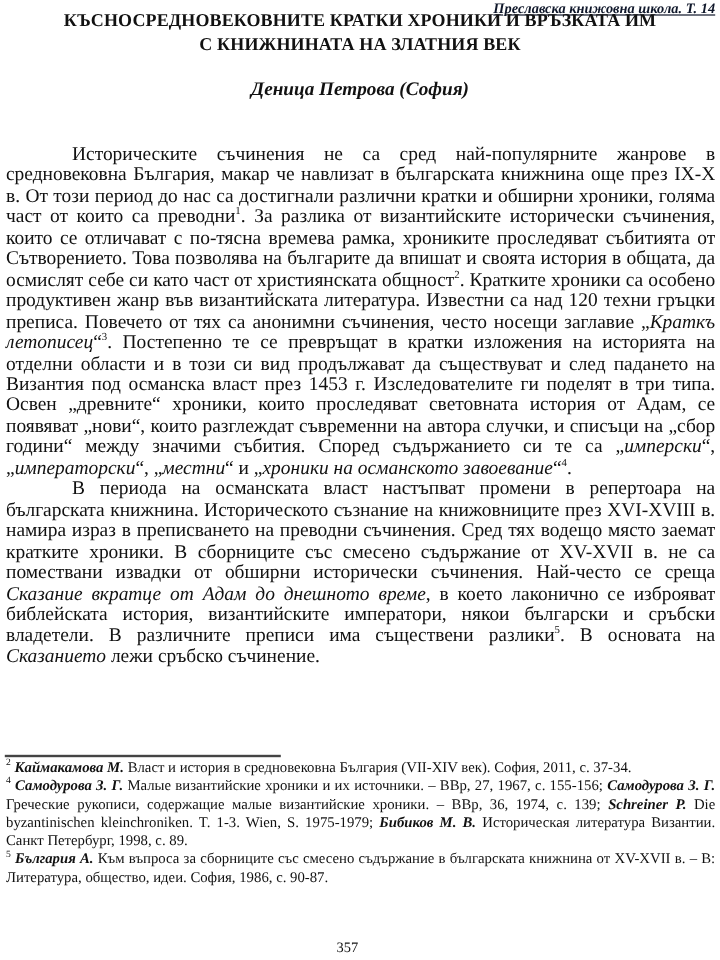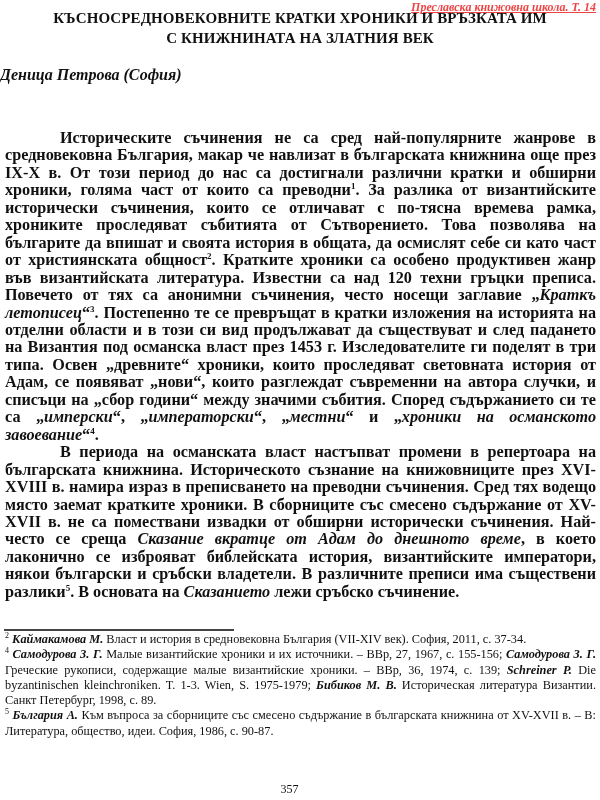--- a/index.html
+++ b/index.html
@@ -1,20 +1,20 @@
 <!DOCTYPE html>
 <html><head>
 <meta charset="utf-8">
 <style>
   html, body { margin:0; padding:0; background:#fff; }
   body { width:600px; height:800px; overflow:hidden; position:relative; font-family:"Liberation Serif", serif; color:#111; }
-  .header { position:absolute; right:4px; top:0px; font-size:12px; font-style:italic; font-weight:bold; text-decoration:underline; color:#ef4444; }
+  .header { position:absolute; right:4px; top:0px; font-size:12px; font-style:italic; font-weight:bold; text-decoration:underline; color:#0f172a; }
   .title { position:absolute; left:0; width:600px; top:8px; text-align:center; font-weight:bold; font-size:15px; line-height:20px; letter-spacing:0.1px; }
-  .author { position:absolute; left:0; width:600px; top:66px; font-weight:bold; font-style:italic; font-size:16px; }
-  .body { position:absolute; left:5px; width:591px; top:130px; font-size:16.2px; line-height:17.45px; text-align:justify;font-weight:bold; }
+  .author { position:absolute; left:0; width:600px; top:66px; text-align:center; font-weight:bold; font-style:italic; font-size:16px; }
+  .body { position:absolute; left:5px; width:591px; top:120px; font-size:16.2px; line-height:17.45px; text-align:justify; }
   .body p { margin:0; text-indent:55px; }
   .body sup { font-size:9px; line-height:0; }
   .rule { position:absolute; left:4px; top:629px; width:230px; height:2px; background:#444; }
   .footnotes { position:absolute; left:5px; width:591px; top:632px; font-size:12.3px; line-height:15.3px; text-align:justify; }
   .footnotes div { margin:0; }
   .footnotes sup { font-size:8px; line-height:0; }
   .b { font-weight:bold; font-style:italic; }
   .i { font-style:italic; }
   .pageno { position:absolute; left:0; width:515px; top:782px; text-align:center; font-size:12px;margin-left:32px; }
 </style>

